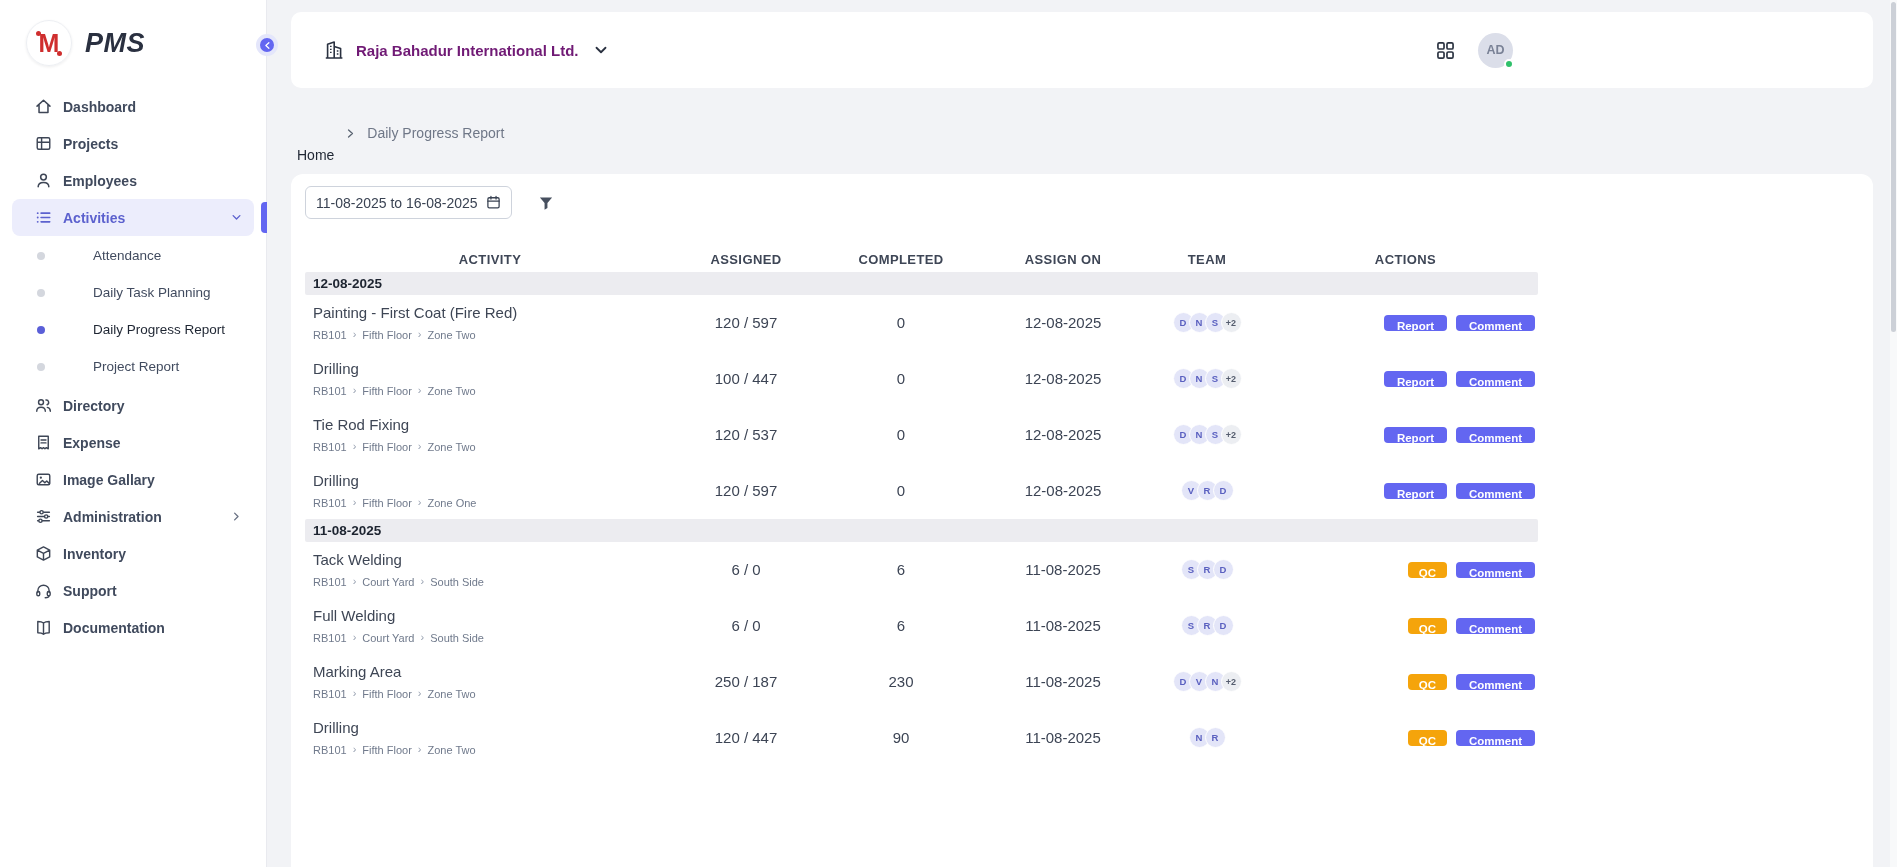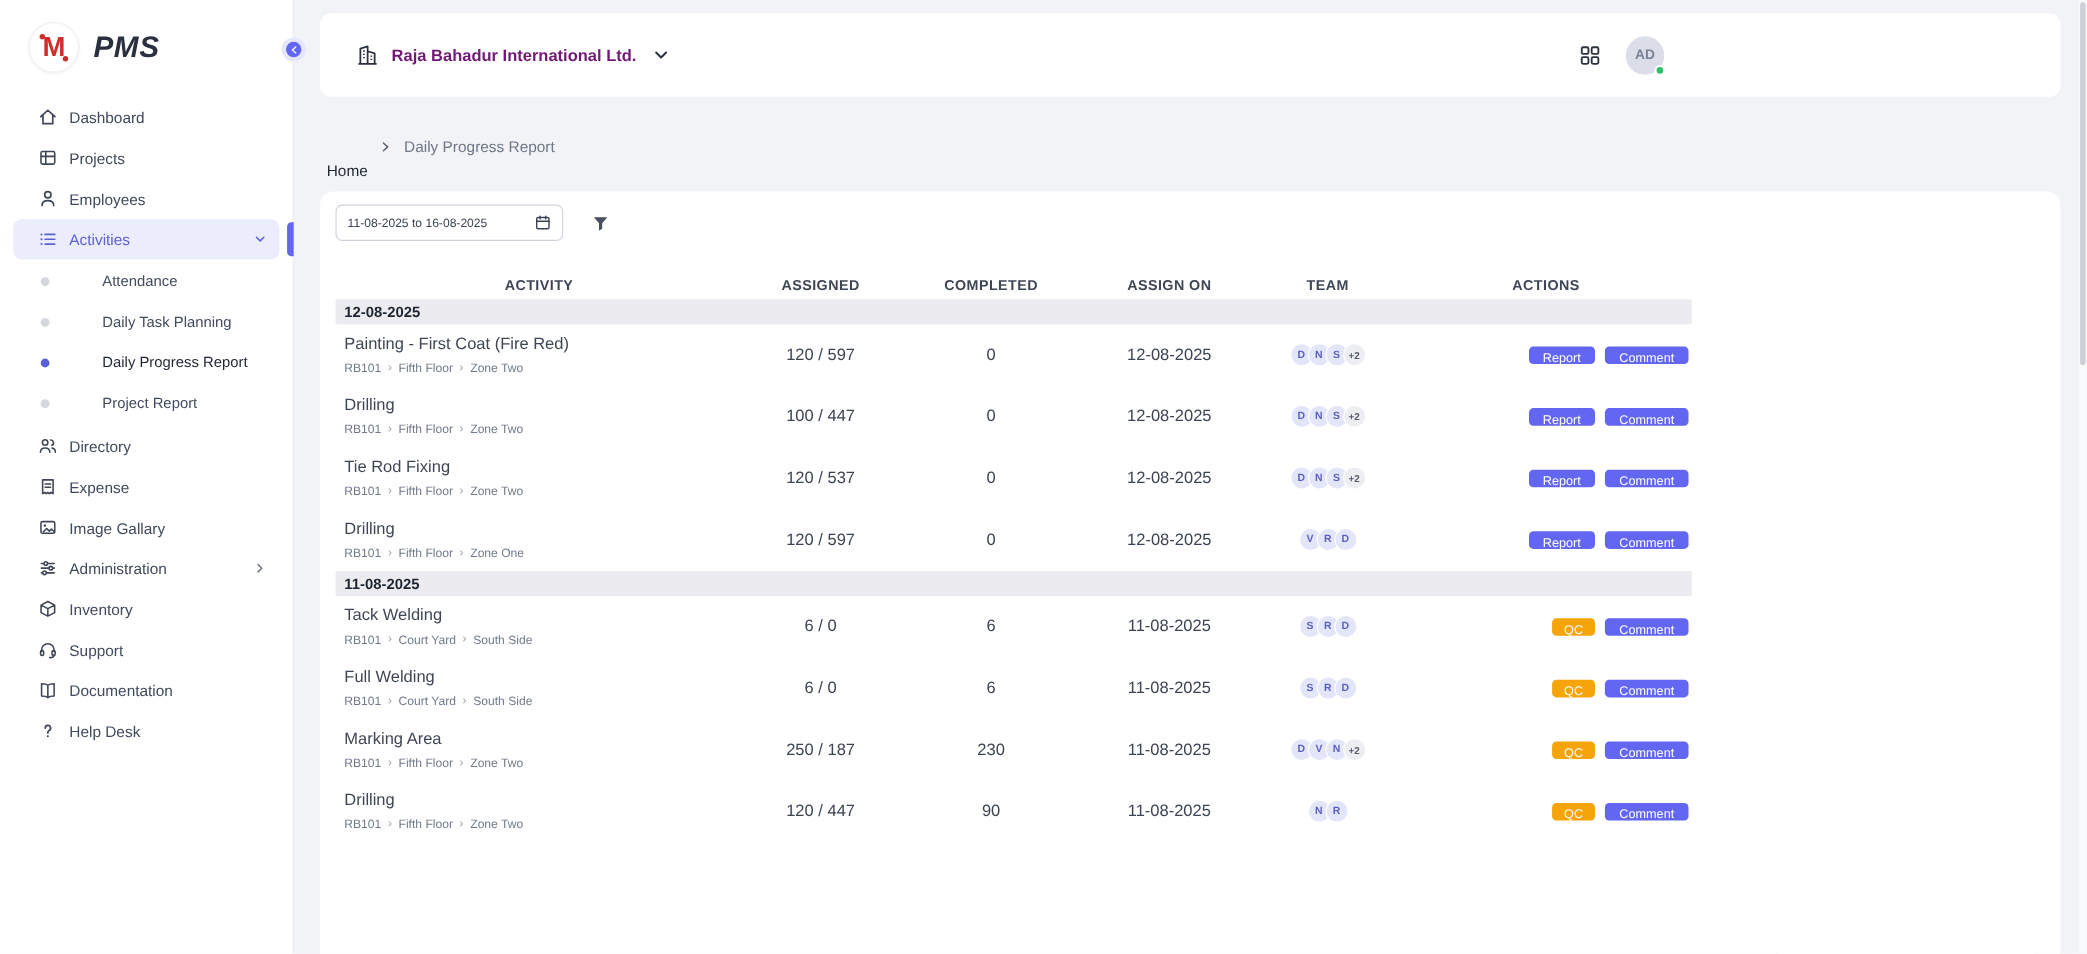--- a/index.html
+++ b/index.html
@@ -32,21 +32,21 @@
     position:absolute; right:-12px; top:34px; width:22px; height:22px;
     border-radius:50%; background:#6366f1; color:#fff; border:4px solid #e4e6fb;
     display:flex; align-items:center; justify-content:center; cursor:pointer; z-index:6; padding:0;
   }
   .collapse-btn svg { width:11px; height:11px; }
 
   .nav { padding-top:6px; }
   .nav-item {
     display:flex; align-items:center; gap:10px; height:37px;
     margin:0 12px; padding:0 10px 0 22px; border-radius:8px;
-    color:#404a5d; font-size:14px; font-weight:400; cursor:pointer; position:relative;
+    color:#404a5d; font-size:14px; font-weight:700; cursor:pointer; position:relative;
   }
   .nav-item .nicon { width:19px; height:19px; color:#3e4656; flex-shrink:0; }
   .nav-item .nicon svg { width:100%; height:100%; display:block; }
   .nav-item .spacer { flex:1; }
   .nav-item .chev { width:15px; height:15px; color:#6b7385; }
   .nav-item .chev svg { width:100%; height:100%; display:block; }
   .nav-item.active { background:#ecedfc; color:#5c61ce; }
   .nav-item.active .nicon, .nav-item.active .chev { color:#5c61ce; }
   .nav-item.active::after {
     content:''; position:absolute; right:-13px; top:3px; width:6px; height:31px;
@@ -98,21 +98,21 @@
   .content-card {
     flex:1; background:#fff; border-radius:12px 12px 0 0; padding:11px 14px 0 14px; overflow:hidden;
   }
   .filter-row { display:flex; align-items:center; gap:25px; padding-top:1px; }
   .date-range {
     width:207px; height:33px; border:1px solid #ced3dc; border-radius:6px;
     display:flex; align-items:center; padding:0 9px 0 10px; gap:8px; cursor:pointer; position:relative; background:#fff;
   }
   .date-range input {
     border:none; outline:none; padding:0; flex:1; min-width:0;
-    font-family:inherit; font-size:11px; color:#3a4353; background:transparent; cursor:pointer;
+    font-family:inherit; font-size:14px; color:#3a4353; background:transparent; cursor:pointer;
   }
   .date-range .cal-icon { width:17px; height:17px; color:#3a4353; flex-shrink:0; }
   .date-range .cal-icon svg { width:100%; height:100%; display:block; }
   .funnel-btn { width:18px; height:18px; color:#47505f; cursor:pointer; }
   .funnel-btn svg { width:100%; height:100%; display:block; }
 
   
   .table { width:1233px; margin-top:7px; }
   .grid-cols { display:grid; grid-template-columns:370px 142px 168px 156px 132px 265px; }
   .thead { height:46px; align-items:center; }
@@ -134,21 +134,21 @@
     width:21px; height:21px; border-radius:50%; background:#e3e5f8; color:#5a60c0;
     border:1.5px solid #fff; margin-left:-5px;
     display:flex; align-items:center; justify-content:center;
     font-size:9.5px; font-weight:700; cursor:pointer;
   }
   .chip:first-child { margin-left:0; }
   .chip.extra { background:#eceef2; color:#555d6e; font-size:9px; }
   .actions { display:flex; justify-content:flex-end; align-items:center; gap:9px; padding-right:3px; }
   .btn {
     height:16px; padding:0 13px; border:none; border-radius:4px;
-    color:#fff; font-size:11.5px; font-weight:400; font-family:inherit; cursor:pointer; line-height:22px;
+    color:#fff; font-size:11.5px; font-weight:700; font-family:inherit; cursor:pointer; line-height:22px;
   }
   .btn.primary { background:#6366f1; }
   .btn.warning { background:#f5a40b; padding:0 11px; }
 
   
   .page-scrollbar { position:absolute; right:0; top:0; width:7px; height:867px; background:#f8f9fa; z-index:9; }
   .page-scrollbar .thumb { position:absolute; right:1px; top:2px; width:5px; height:330px; border-radius:3px; background:#ccd0d7; }
 </style>
 </head>
 <body>
@@ -308,29 +308,20 @@
 
       <div class="nav-item">
         <span class="nicon">
             <svg viewBox="0 0 20 20">
               <path d="M10 5.2 c-1.2-1-3-1.5-6-1.5 v11.8 c3 0 4.8 .5 6 1.5 c1.2-1 3-1.5 6-1.5 V3.7 c-3 0-4.8 .5-6 1.5 Z M10 5.2 v11.8" fill="none" stroke="currentColor" stroke-width="1.5" stroke-linejoin="round"></path>
             </svg>
           </span>
         <span>Documentation</span>
       </div>
 
-      <div class="nav-item">
-        <span class="nicon">
-            <svg viewBox="0 0 20 20">
-              <path d="M7.6 7.2 a2.5 2.5 0 1 1 3.6 2.3 c-.8.4-1.2 1-1.2 1.9 v.5" fill="none" stroke="currentColor" stroke-width="1.7" stroke-linecap="round"></path>
-              <circle cx="10" cy="15" r="1" fill="currentColor"></circle>
-            </svg>
-          </span>
-        <span>Help Desk</span>
-      </div>
 
     </nav>
   </aside>
 
   <main class="main">
 
     <header class="topbar">
       <div class="topbar-inner">
         <div class="company-select">
           <span class="bicon">

